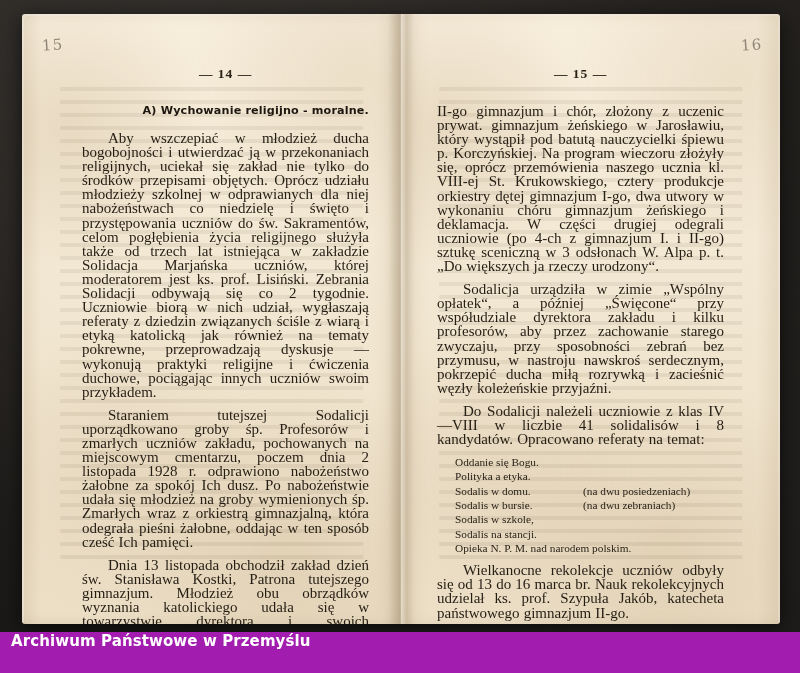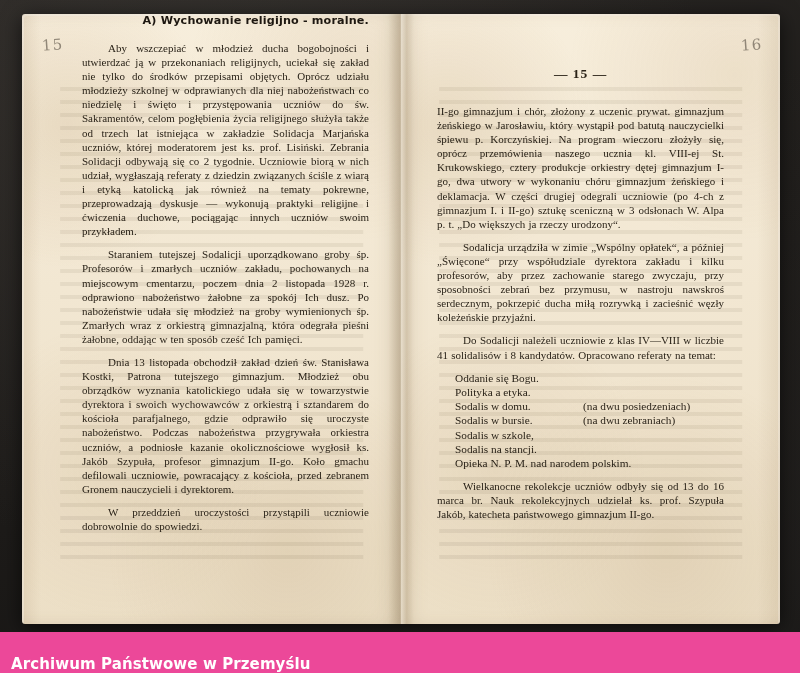--- a/index.html
+++ b/index.html
@@ -144,21 +144,21 @@
     font-size: 11.2px;
     letter-spacing: 0.15px;
     color: #1d1710;
     margin: 0 0 14px 0;
   }
 
   p.body {
     margin: 0 0 9px 0;
     text-indent: 26px;
     text-align: justify;
-    font-size: 11px;
+    font-size: 15px;
     line-height: 14.1px;
     color: #241d13;
     word-spacing: 0.4px;
     hyphens: manual;
   }
   p.body.cont { text-indent: 0; }
 
   ul.topics {
     list-style: none;
     margin: 2px 0 8px 0;
@@ -185,23 +185,23 @@
   #hand-left  { left: 20px;  top: 22px; }
   #hand-right { right: 18px; top: 22px; }
 
   
   #watermark-bar {
     position: absolute;
     left: 0;
     bottom: 0;
     width: 100%;
     height: 41px;
-    background: #ec4899;
+    background: #a21caf;
     display: flex;
-    align-items: flex-end;
+    align-items: flex-start;
     z-index: 20;
   }
   #watermark-text {
     color: #ffffff;
     font-family: "DejaVu Sans", sans-serif;
     font-size: 15px;
     font-weight: 600;
     padding-left: 11px;
     letter-spacing: 0.1px;
   }
@@ -215,20 +215,21 @@
 
   <div id="book">
 
     <div class="page left">
       <div class="foxing"></div>
       <div class="bleed"></div>
 
       <div class="hand-no" id="hand-left">15</div>
 
       <div class="page-inner">
+        <div class="folio">— 14 —</div>
 
         <div class="section-head">A) Wychowanie religijno - moralne.</div>
 
         <p class="body">Aby wszczepiać w młodzież ducha bogobojności i utwierdzać ją w przekonaniach religijnych, uciekał się zakład nie tylko do środków przepisami objętych. Oprócz udziału młodzieży szkolnej w odprawianych dla niej nabożeństwach co niedzielę i święto i przystępowania uczniów do św. Sakramentów, celom pogłębienia życia religijnego służyła także od trzech lat istniejąca w zakładzie Solidacja Marjańska uczniów, której moderatorem jest ks. prof. Lisiński. Zebrania Solidacji odbywają się co 2 tygodnie. Uczniowie biorą w nich udział, wygłaszają referaty z dziedzin związanych ściśle z wiarą i etyką katolicką jak również na tematy pokrewne, przeprowadzają dyskusje — wykonują praktyki religijne i ćwiczenia duchowe, pociągając innych uczniów swoim przykładem.</p>
         <p class="body">Staraniem tutejszej Sodalicji uporządkowano groby śp. Profesorów i zmarłych uczniów zakładu, pochowanych na miejscowym cmentarzu, poczem dnia 2 listopada 1928 r. odprawiono nabożeństwo żałobne za spokój Ich dusz. Po nabożeństwie udała się młodzież na groby wymienionych śp. Zmarłych wraz z orkiestrą gimnazjalną, która odegrała pieśni żałobne, oddając w ten sposób cześć Ich pamięci.</p>
         <p class="body">Dnia 13 listopada obchodził zakład dzień św. Stanisława Kostki, Patrona tutejszego gimnazjum. Młodzież obu obrządków wyznania katolickiego udała się w towarzystwie dyrektora i swoich wychowawców z orkiestrą i sztandarem do kościoła parafjalnego, gdzie odprawiło się uroczyste nabożeństwo. Podczas nabożeństwa przygrywała orkiestra uczniów, a podniosłe kazanie okolicznościowe wygłosił ks. Jakób Szypuła, profesor gimnazjum II-go. Koło gmachu defilowali uczniowie, powracający z kościoła, przed zebranem Gronem nauczycieli i dyrektorem.</p>
         <p class="body">W przeddzień uroczystości przystąpili uczniowie dobrowolnie do spowiedzi.</p>
 
       </div>
     </div>

